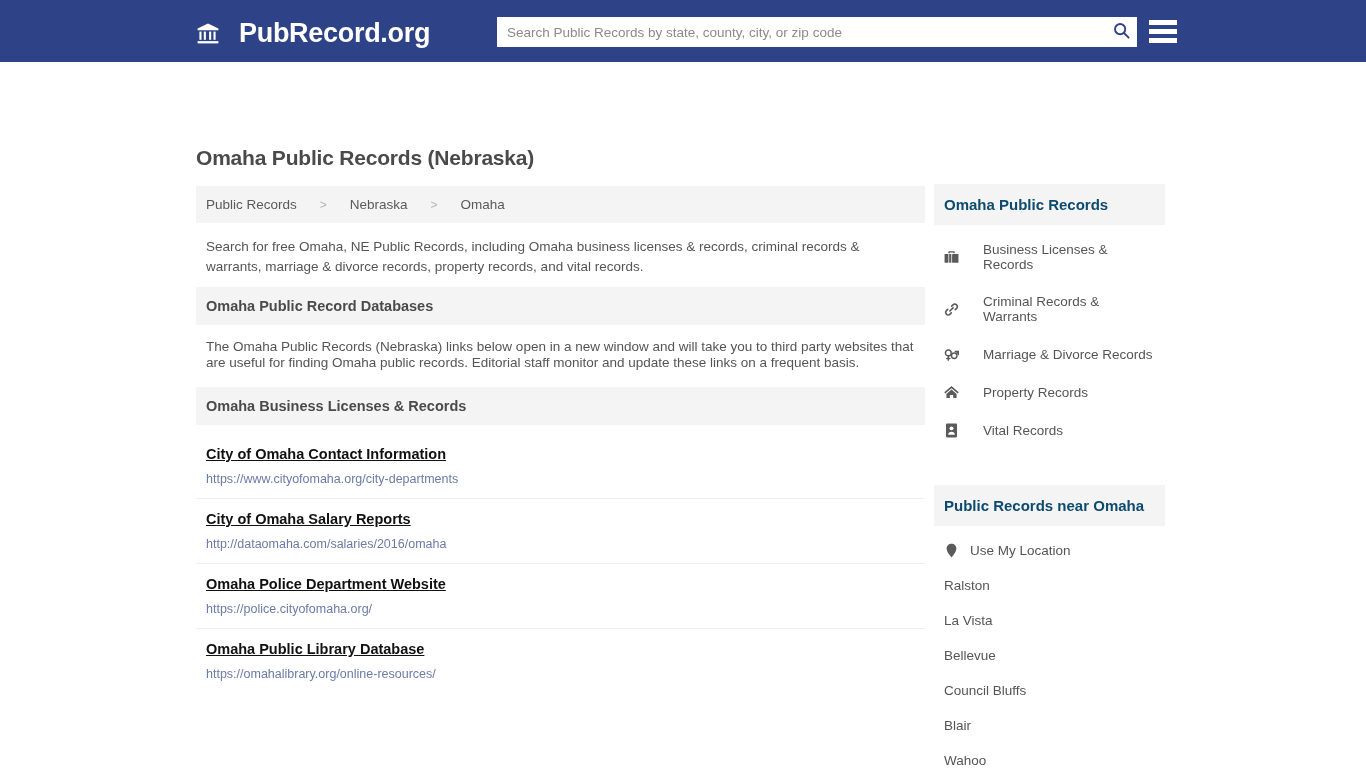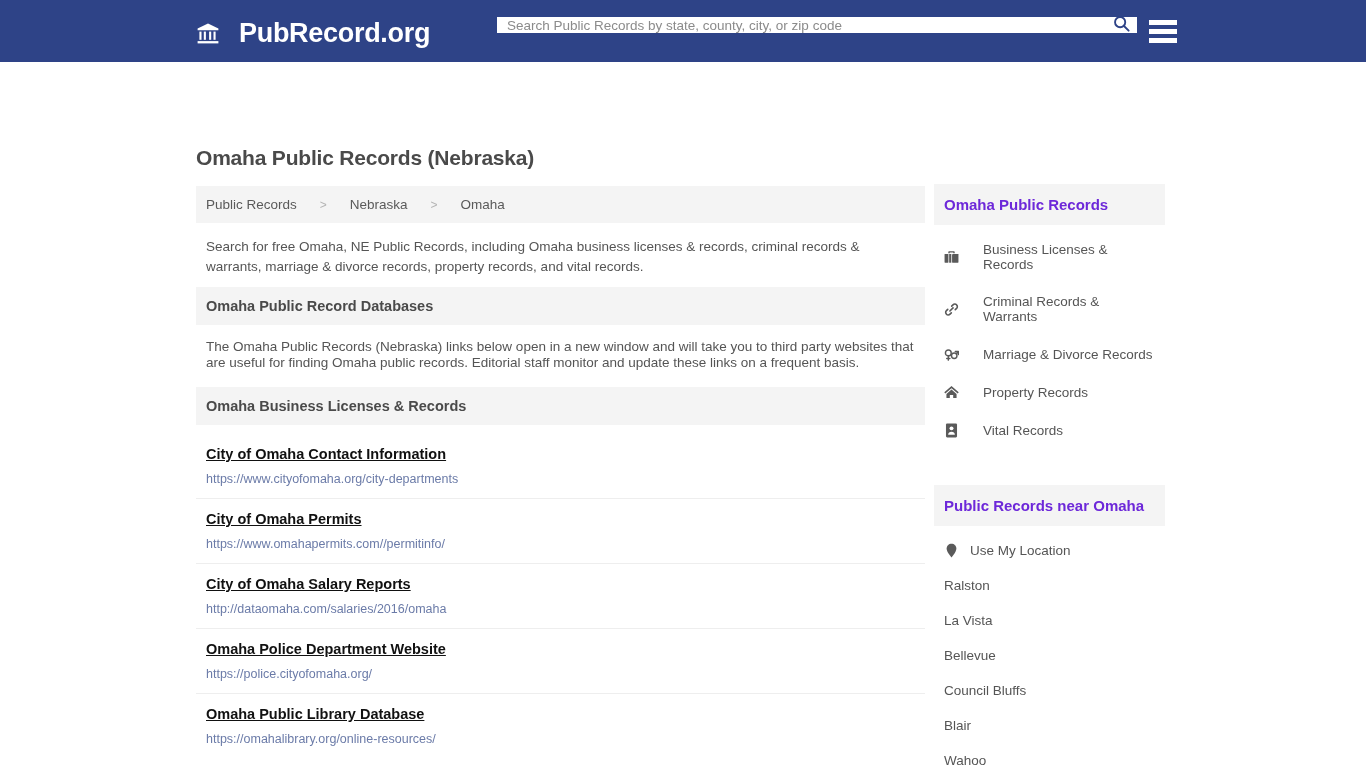--- a/index.html
+++ b/index.html
@@ -22,21 +22,21 @@
     display: flex; align-items: center; gap: 19px;
     color: #ffffff;
     font-size: 27px; font-weight: bold;
     letter-spacing: -0.3px;
     text-decoration: none;
     white-space: nowrap;
   }
   .brand-icon { display: block; width: 24px; height: 24px; }
   .search-wrap {
     position: absolute; left: 497px; top: 17px;
-    width: 640px; height: 16px;
+    width: 640px; height: 30px;
     background: #ffffff;
     display: flex; align-items: flex-end;
   }
   .search-input {
     flex: 1; height: 100%;
     border: none; outline: none;
     background: transparent;
     padding: 0 8px 0 10px;
     font-family: "Liberation Sans", sans-serif;
     font-size: 13.5px; color: #333;
@@ -113,21 +113,21 @@
   }
   .see-all {
     padding: 8px 10px 12px 10px;
     font-size: 13px; color: #666666;
   }
 
   
   .side-head {
     background: #f4f4f4;
     padding: 12px 10px;
-    font-size: 15px; font-weight: bold; color: #6d28d9;
+    font-size: 15px; font-weight: bold; color: #0c4a6e;
   }
   .side-list { margin-top: 6px; }
   .side-item {
     display: flex; align-items: center; gap: 24px;
     padding: 11px 10px;
     font-size: 13.5px; color: #555555;
     text-decoration: none;
   }
   .side-icon {
     width: 15px; height: 16px;
@@ -201,24 +201,20 @@
     <p class="databases-text">The Omaha Public Records (Nebraska) links below open in a new window and will take you to third party websites that are useful for finding Omaha public records. Editorial staff monitor and update these links on a frequent basis.</p>
 
     <h2 class="section-bar">Omaha Business Licenses &amp; Records</h2>
 
     <div class="link-list">
       <div class="link-row">
         <a class="link-title" href="#">City of Omaha Contact Information</a>
         <a class="link-url" href="#">https://www.cityofomaha.org/city-departments</a>
       </div>
       <div class="link-row">
-        <a class="link-title" href="#">City of Omaha Permits</a>
-        <a class="link-url" href="#">https://www.omahapermits.com//permitinfo/</a>
-      </div>
-      <div class="link-row">
         <a class="link-title" href="#">City of Omaha Salary Reports</a>
         <a class="link-url" href="#">http://dataomaha.com/salaries/2016/omaha</a>
       </div>
       <div class="link-row">
         <a class="link-title" href="#">Omaha Police Department Website</a>
         <a class="link-url" href="#">https://police.cityofomaha.org/</a>
       </div>
       <div class="link-row last">
         <a class="link-title" href="#">Omaha Public Library Database</a>
         <a class="link-url" href="#">https://omahalibrary.org/online-resources/</a>

